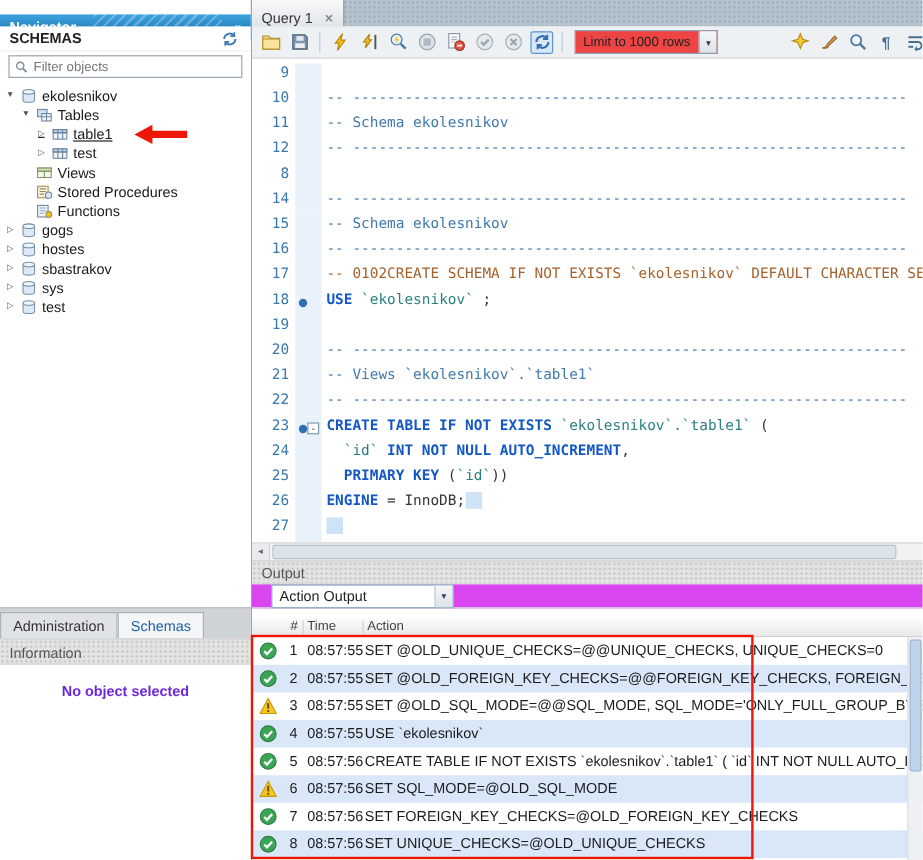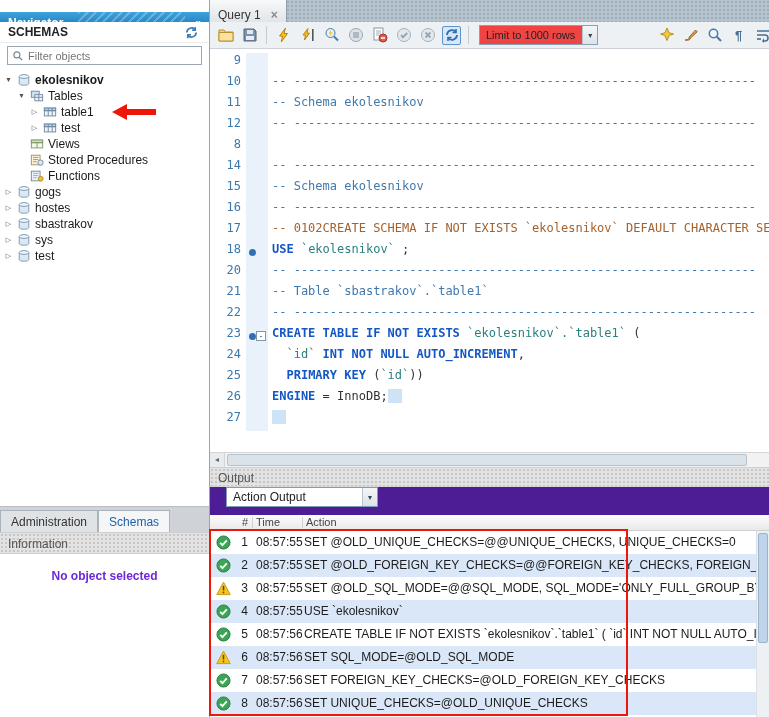--- a/index.html
+++ b/index.html
@@ -20,21 +20,21 @@
   .filter-row{position:absolute;left:0;top:43px;right:0;height:25px;background:#fff;padding:3px 7px 0 7px}
   .filter-box{display:flex;align-items:center;height:19px;border:1px solid #9aa7b2;background:#fff;padding:0 4px}
   .filter-box input{flex:1;border:none;outline:none;font:11px "Liberation Sans",sans-serif;color:#333;margin-left:4px;background:transparent}
   .filter-box svg{width:12px;height:12px;flex:none}
   .tree{position:absolute;left:0;top:68px;right:0;bottom:211px;overflow:hidden;background:#fff;padding-top:4px}
   .trow{display:flex;align-items:center;height:16px;cursor:default;white-space:nowrap}
   .tarrow{width:13px;flex:none;text-align:center;font-size:7px;color:#555;line-height:16px}
   .ticon{width:17px;flex:none;display:inline-flex;justify-content:center}
   .ticon svg{width:14px;height:14px}
   .tlabel{padding-left:3px;color:#1a1a1a}
-  .tlabel.b{font-weight:bold}
+  .tlabel.b{font-weight:normal}
   .side-tabs{position:absolute;left:0;bottom:185px;right:0;height:26px;background:#cfd3d8;border-top:1px solid #b9bec4;display:flex;align-items:flex-end}
   .side-tab{height:22px;line-height:22px;padding:0 10px;background:#e0e3e6;border:1px solid #aab2ba;border-bottom:none;color:#333;cursor:pointer;font-size:12px}
   .side-tab.active{background:#f4f6f8;color:#1f5fa9}
   .texture-bar{background-color:#e3e3e3;background-image:radial-gradient(#c6c6c6 1px,transparent 1px);background-size:4px 4px;color:#555}
   .info-header{position:absolute;left:0;bottom:163px;right:0;height:22px;line-height:22px;padding-left:8px;border-top:1px solid #cfcfcf;border-bottom:1px solid #cfcfcf}
   .info-body{position:absolute;left:0;bottom:0;right:0;height:163px;background:#fff}
   .no-obj{margin-top:15px;text-align:center;font-weight:bold;color:#6d28d9}
 
   
   .main{position:absolute;left:210px;top:0;width:559px;height:717px}
@@ -72,22 +72,22 @@
   .tk-pl{color:#333}
   .tk-hl{background:#cfe3f7}
 
   .hscroll{position:absolute;left:0;top:452px;right:0;height:15px;background:#f2f2f2;border-top:1px solid #d5d5d5}
   .hs-btn{position:absolute;left:0;top:0;width:15px;height:14px;background:#e9ecef;border-right:1px solid #cfd4d8;
     color:#667;font-size:8px;text-align:center;line-height:14px;cursor:pointer}
   .hs-thumb{position:absolute;left:17px;top:1px;height:12px;width:520px;background:#dbe3ea;border:1px solid #b6c3cd;border-radius:2px;cursor:pointer}
 
   .out-header{position:absolute;left:0;top:467px;right:0;height:20px;line-height:20px;padding-left:8px;
     border-top:1px solid #cfcfcf;border-bottom:1px solid #d6d6d6}
-  .out-toolbar{position:absolute;left:0;top:487px;right:0;height:44px;background:#4c1d95;border-bottom:1px solid #d8dde1;
-    display:flex;padding-left:16px}
+  .out-toolbar{position:absolute;left:0;top:487px;right:0;height:20px;background:#d946ef;border-bottom:1px solid #d8dde1;
+    display:flex;align-items:center;padding-left:16px}
   .combo{width:152px;height:20px;border:1px solid #7f9db9;background:#fff;display:flex;align-items:center;
     padding-left:6px;font-size:12px;color:#222;cursor:pointer}
   .combo .combo-dd{margin-left:auto}
 
   .grid-head{position:absolute;left:0;top:515px;right:0;height:16px;background:linear-gradient(#fcfcfc,#e9e9e9);
     border-bottom:1px solid #cfcfcf;font-size:11px;color:#444}
   .gh{position:absolute;top:0;line-height:15px}
   .gh-sep{position:absolute;top:2px;bottom:2px;width:1px;background:#d0d0d0}
 
   .grid-body{position:absolute;left:0;top:531px;right:0;bottom:0;background:#fff;overflow:hidden}
@@ -152,21 +152,21 @@
           <span class="tarrow">▼</span>
           <span class="ticon">
             <svg viewBox="0 0 16 16">
               <rect x="1.5" y="2.5" width="9" height="7" fill="#cfe0ef" stroke="#68849e"></rect>
               <rect x="5.5" y="6.5" width="9" height="7" fill="#eef4fa" stroke="#68849e"></rect>
               <path d="M5.5 9.5h9M10 6.5v7" stroke="#68849e" fill="none"></path>
             </svg>
           </span>
           <span class="tlabel">Tables</span>
         </div>
-        <div class="trow" style="padding-left: 28px;">
+        <div class="trow" style="padding-left: 28px; text-decoration: underline;">
           <span class="tarrow">▷</span>
           <span class="ticon">
             <svg viewBox="0 0 16 16">
               <rect x="1.5" y="3.5" width="13" height="9" fill="#eef4fa" stroke="#68849e"></rect>
               <rect x="1.5" y="3.5" width="13" height="3" fill="#bcd4e8" stroke="#68849e"></rect>
               <path d="M1.5 6.5h13M6 3.5v9M10.5 3.5v9" stroke="#68849e" fill="none"></path>
             </svg>
           </span>
           <span class="tlabel">table1</span>
         </div>
@@ -431,28 +431,33 @@
           <span class="lcode"><span class="tk-err">-- 0102CREATE SCHEMA IF NOT EXISTS `ekolesnikov` DEFAULT CHARACTER SET</span></span>
         </div>
         <div class="eline">
           <span class="lnum">18</span>
           <span class="lmark">
             <span class="dot"></span>
           </span>
           <span class="lcode"><span class="tk-kw">USE</span><span class="tk-pl"> </span><span class="tk-id">`ekolesnikov`</span><span class="tk-pl"> ;</span></span>
         </div>
         <div class="eline">
+          <span class="lnum">19</span>
+          <span class="lmark"></span>
+          <span class="lcode"></span>
+        </div>
+        <div class="eline">
           <span class="lnum">20</span>
           <span class="lmark"></span>
           <span class="lcode"><span class="tk-com">-- ----------------------------------------------------------------</span></span>
         </div>
         <div class="eline">
           <span class="lnum">21</span>
           <span class="lmark"></span>
-          <span class="lcode"><span class="tk-com">-- Table `sbastrakov`.`table1`</span></span>
+          <span class="lcode"><span class="tk-com">-- Views `ekolesnikov`.`table1`</span></span>
         </div>
         <div class="eline">
           <span class="lnum">22</span>
           <span class="lmark"></span>
           <span class="lcode"><span class="tk-com">-- ----------------------------------------------------------------</span></span>
         </div>
         <div class="eline">
           <span class="lnum">23</span>
           <span class="lmark">
             <span class="dot"></span>

